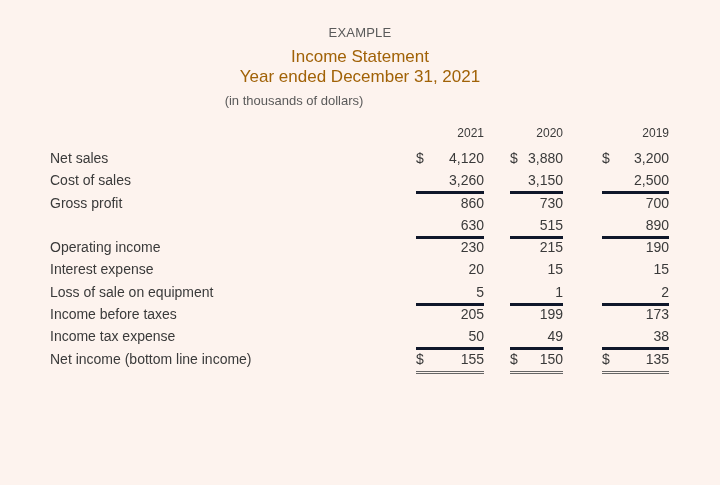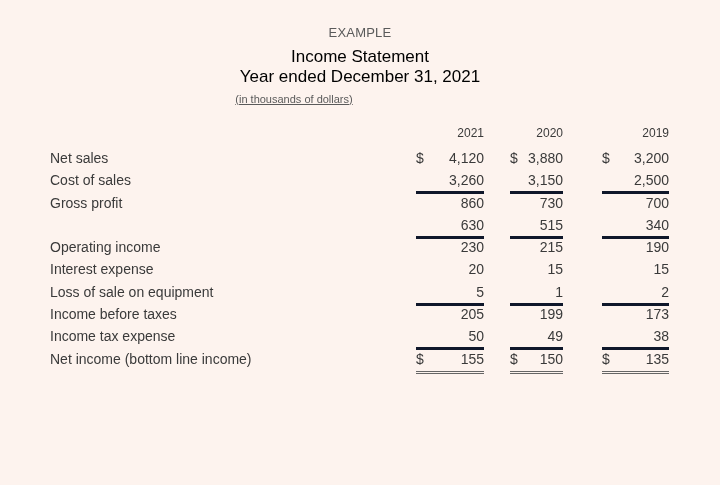--- a/index.html
+++ b/index.html
@@ -9,25 +9,25 @@
     font-family:"Liberation Sans", "DejaVu Sans", sans-serif;
     color:#3a3a3a;
     position:relative;
   }
   .kicker {
     position:absolute; top:25px; left:0; width:720px; text-align:center;
     font-size:13px; letter-spacing:0.2px; color:#5a5a5a;
   }
   .title {
     position:absolute; top:47px; left:0; width:720px; text-align:center;
-    font-size:17px; line-height:20px; color:#000000;
+    font-size:17px; line-height:20px; color:#a16207;
   }
   .subtitle {
     position:absolute; top:93px; left:0; width:588px; text-align:center;
-    font-size:11px; color:#5a5a5a;text-decoration:underline;
+    font-size:13px; color:#5a5a5a;
   }
   .years { position:absolute; top:126px; left:0; width:720px; height:18px; }
   .year { position:absolute; width:80px; text-align:right; font-size:12px; color:#3a3a3a; }
   .rows { position:absolute; top:150px; left:0; width:720px;text-align:center; }
   .row { position:relative; height:22.3px; font-size:14px; }
   .label { position:absolute; left:50px; top:0; white-space:nowrap; }
   .cell { position:absolute; top:0; height:19px; }
   .cell .val { position:absolute; right:0; top:0; white-space:nowrap; }
   .cell .cur { position:absolute; left:0; top:0; }
   .c1 { left:416px; width:68px; }
@@ -98,21 +98,21 @@
     </div>
 
     <div class="row ul">
       <div class="cell c1">
           <span class="val">630</span>
         </div>
       <div class="cell c2">
           <span class="val">515</span>
         </div>
       <div class="cell c3">
-          <span class="val">340</span>
+          <span class="val">890</span>
         </div>
     </div>
 
     <div class="row">
       <span class="label">Operating income</span>
       <div class="cell c1">
           <span class="val">230</span>
         </div>
       <div class="cell c2">
           <span class="val">215</span>

